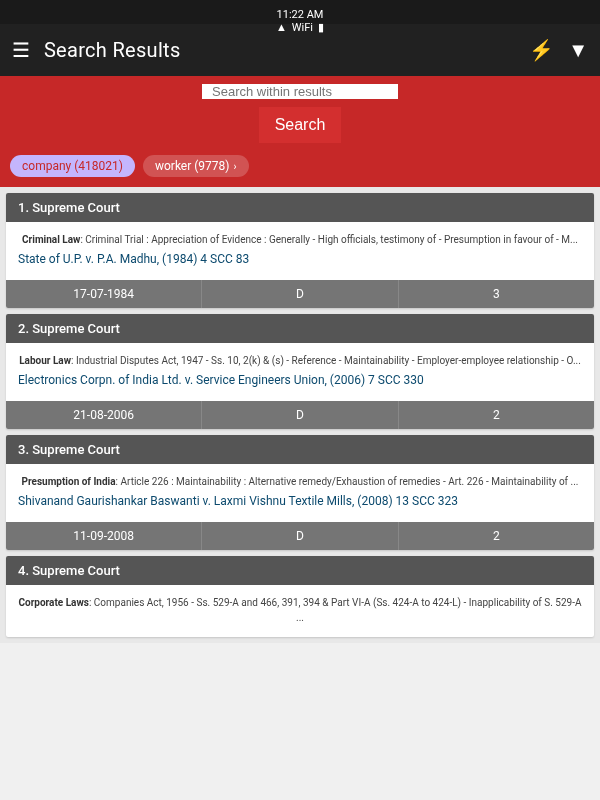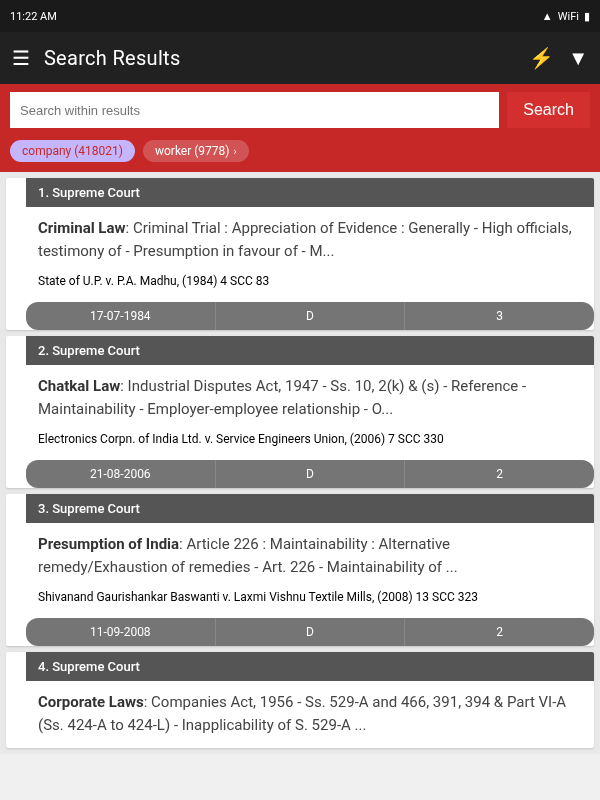--- a/index.html
+++ b/index.html
@@ -12,23 +12,24 @@
       font-size: 13px;
     }
 
     
     .status-bar {
       background: #1a1a1a;
       color: #fff;
       display: flex;
       justify-content: space-between;
       align-items: center;
-      padding: 16px 10px;
+      padding: 8px 10px;
       font-size: 11px;
       height: 24px;
+      flex-direction: column;
     }
     .status-icons {
       display: flex;
       gap: 5px;
       align-items: center;
     }
 
     
     .app-bar {
       background: #212121;
@@ -52,20 +53,21 @@
       line-height: 1;
     }
 
     
     .search-bar-container {
       background: #c62828;
       padding: 8px 10px;
       display: flex;
       gap: 8px;
       align-items: center;
+      flex-direction: column;
     }
     .search-input {
       flex: 1;
       height: 36px;
       background: #fff;
       border: none;
       padding: 0 10px;
       font-size: 13px;
       color: #333;
       outline: none;
@@ -116,52 +118,51 @@
       flex-direction: column;
       gap: 6px;
     }
 
     
     .result-card {
       background: #fff;
       border-radius: 2px;
       overflow: hidden;
       box-shadow: 0 1px 2px rgba(0,0,0,0.15);
-      padding-left: 20px;
     }
     .card-header {
       background: #555;
       color: #fff;
       padding: 7px 12px;
       font-size: 13px;
       font-weight: 500;
     }
     .card-body {
       padding: 10px 12px 12px 12px;
       line-height: 1.5;
     }
     .card-body .law-type {
       font-weight: 700;
       color: #333;
     }
     .card-body .description {
       color: #444;
-      font-size: 15px;
+      font-size: 10px;
+      text-align: center;
     }
     .card-body .case-title {
-      color: #000000;
+      color: #0c4a6e;
       font-size: 12px;
-      margin-top: 10px;
+      margin-top: 3px;
     }
     .card-footer {
       background: #757575;
       display: flex;
       color: #fff;
       font-size: 12px;
-      border-radius: 12px;
     }
     .card-footer-cell {
       flex: 1;
       text-align: center;
       padding: 7px 4px;
       border-right: 1px solid #888;
     }
     .card-footer-cell:last-child {
       border-right: none;
     }
@@ -204,21 +205,21 @@
       </div>
       <div class="card-footer">
         <div class="card-footer-cell">17-07-1984</div>
         <div class="card-footer-cell">D</div>
         <div class="card-footer-cell">3</div>
       </div>
     </div>
     <div class="result-card">
       <div class="card-header">2. Supreme Court</div>
       <div class="card-body">
-        <div class="description"><span class="law-type">Chatkal Law</span>: Industrial Disputes Act, 1947 - Ss. 10, 2(k) &amp; (s) - Reference - Maintainability - Employer-employee relationship - O...</div>
+        <div class="description"><span class="law-type">Labour Law</span>: Industrial Disputes Act, 1947 - Ss. 10, 2(k) &amp; (s) - Reference - Maintainability - Employer-employee relationship - O...</div>
         <div class="case-title">Electronics Corpn. of India Ltd. v. Service Engineers Union, (2006) 7 SCC 330</div>
       </div>
       <div class="card-footer">
         <div class="card-footer-cell">21-08-2006</div>
         <div class="card-footer-cell">D</div>
         <div class="card-footer-cell">2</div>
       </div>
     </div>
     <div class="result-card">
       <div class="card-header">3. Supreme Court</div>

